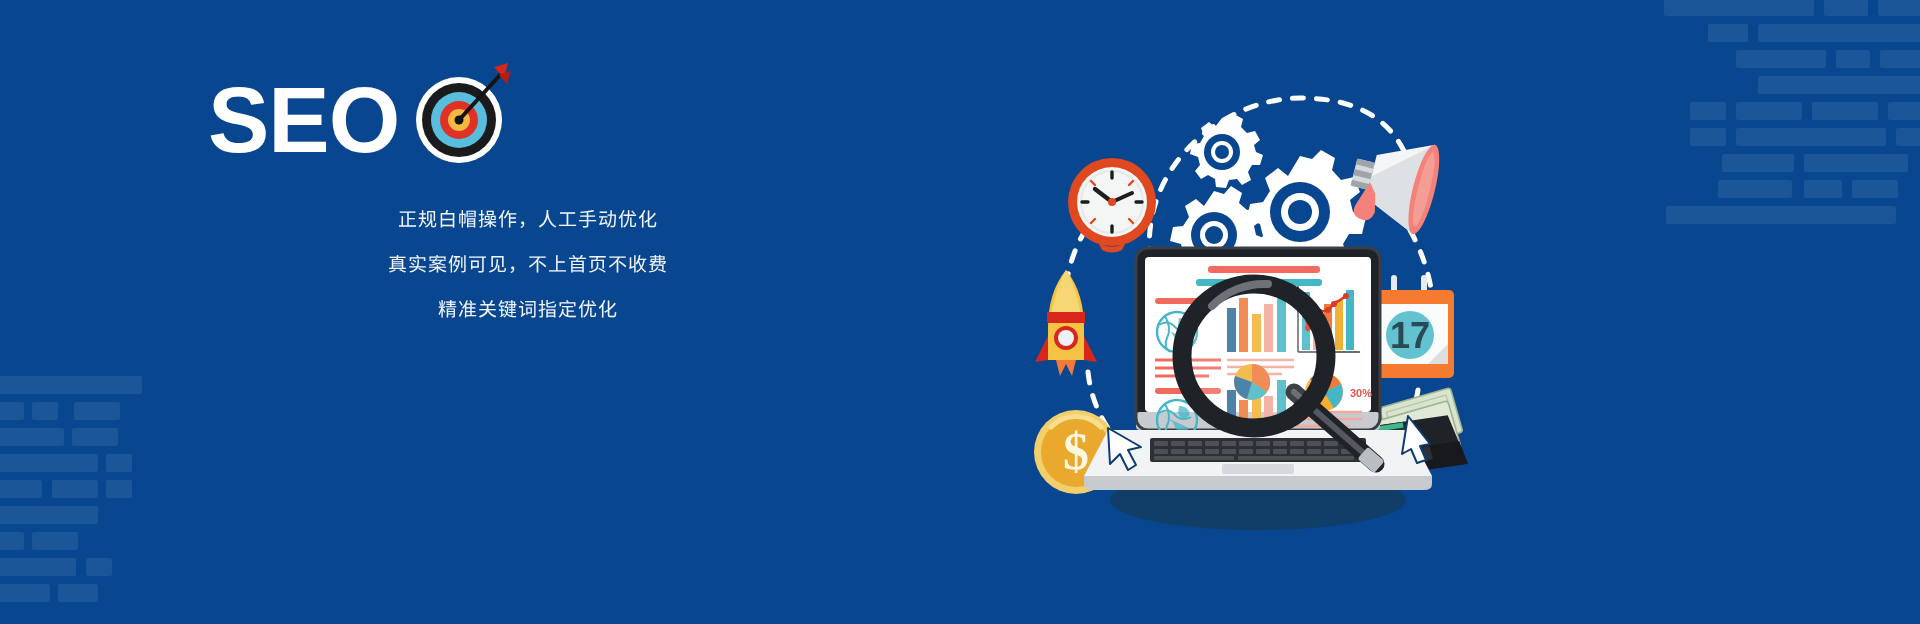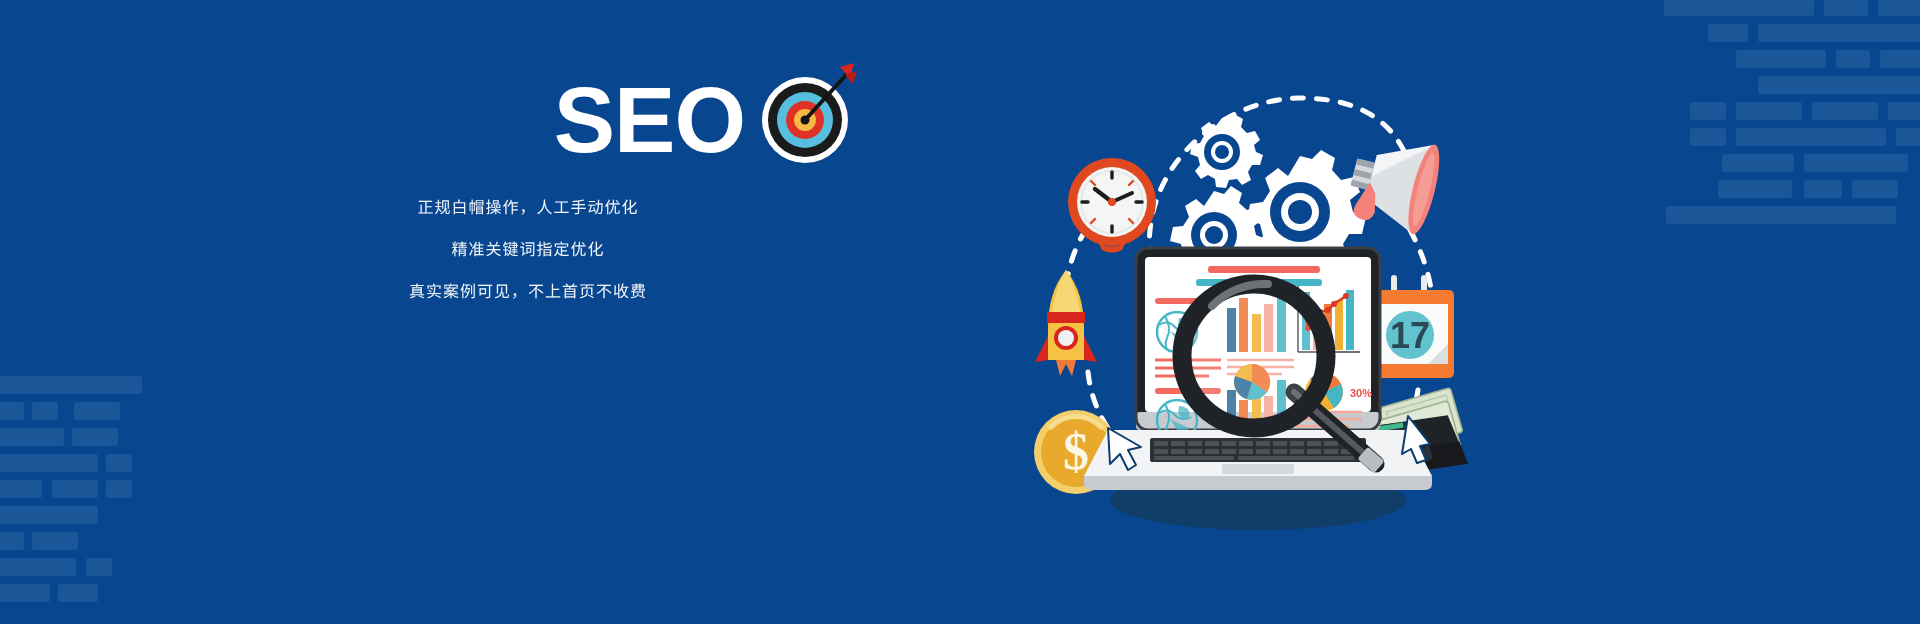--- a/index.html
+++ b/index.html
@@ -38,23 +38,23 @@
     width: 640px;
     text-align: center;
   }
 
   
   #seo-logo {
     position: relative;
     height: 92px;
     display: flex;
     align-items: center;
-    justify-content: flex-end;
+    justify-content: flex-start;
     gap: 15px;
-    margin-bottom: 34px;
+    margin-bottom: 44px;
   }
   #seo-letters {
     font-size: 92px;
     font-weight: bold;
     color: #ffffff;
     letter-spacing: -1px;
     line-height: 92px;
   }
   #seo-target-wrap {
     position: relative;
@@ -83,21 +83,21 @@
     font-weight: bold;
     color: #ffffff;
     letter-spacing: 1px;
     line-height: 1.2;
     margin-bottom: 34px;
     white-space: nowrap;
   }
 
   
   .subline {
-    font-size: 16px;
+    font-size: 19px;
     color: #f2f5fa;
     line-height: 1;
     margin-bottom: 26px;
     letter-spacing: 1px;
   }
   .subline:last-child { margin-bottom: 0; }
 
   
   #illustration {
     position: absolute;
@@ -173,22 +173,22 @@
         <svg id="arrow-svg" viewBox="0 0 100 84">
           <line x1="43" y1="59" x2="84" y2="14" stroke="#141414" stroke-width="4" stroke-linecap="round"></line>
           <path d="M78 6 L92 2 L88 17 Z" fill="#d9261c"></path>
           <path d="M83 14 L95 10 L91 23 Z" fill="#b81c14"></path>
         </svg>
       </span>
     </div>
 
 
     <div class="subline">正规白帽操作，人工手动优化</div>
+    <div class="subline">真实案例可见，不上首页不收费</div>
     <div class="subline">精准关键词指定优化</div>
-    <div class="subline">真实案例可见，不上首页不收费</div>
   </div>
 
   <div id="illustration">
     <svg id="illus-svg" viewBox="0 0 520 520" xmlns="http://www.w3.org/2000/svg">
 
       <g fill="none" stroke="#ffffff" stroke-width="5" stroke-linecap="round" stroke-dasharray="11 13">
         <path d="M150 200 C140 100 230 38 300 38 C370 38 400 70 412 112"></path>
         <path d="M100 150 C70 185 62 225 66 262"></path>
         <path d="M410 170 C432 210 438 250 430 290"></path>
         <path d="M88 312 C92 350 112 382 140 400"></path>

